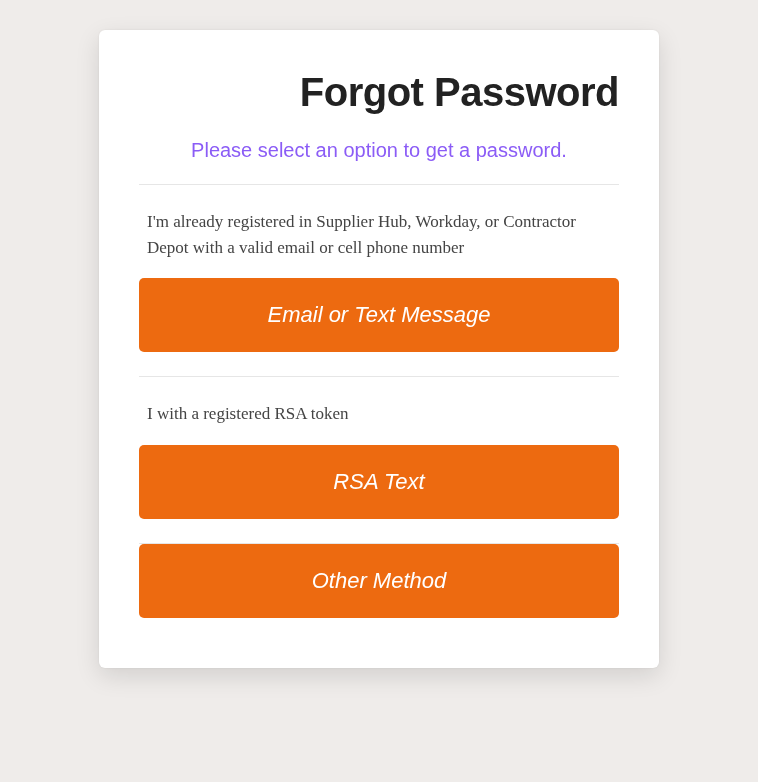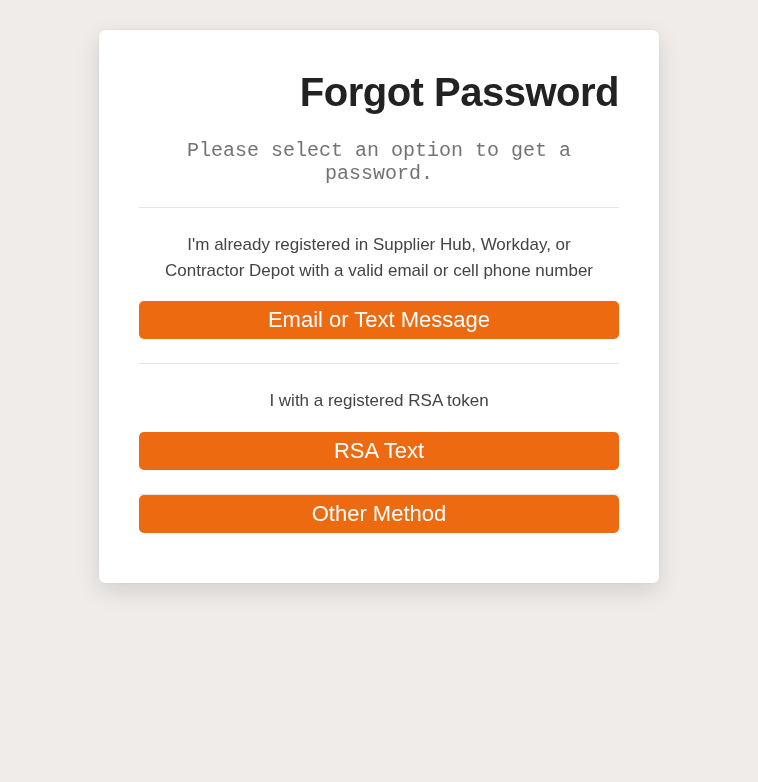--- a/index.html
+++ b/index.html
@@ -27,51 +27,51 @@
     .title {
       font-size: 40px;
       font-weight: 600;
       color: #222222;
       text-align: right;
       margin-bottom: 24px;
       letter-spacing: -0.5px;
     }
     .subtitle {
       font-size: 20px;
-      color: #737373;
+      color: #8b5cf6;
       text-align: center;
       font-weight: 400;
       margin-bottom: 22px;
-      font-family: Liberation Mono, monospace;
     }
     .divider {
       border: none;
       border-top: 1px solid #e6e6e6;
       margin: 0;
     }
     .option-text {
       font-size: 17px;
       color: #444444;
-      text-align: center;
       line-height: 1.5;
       padding: 24px 8px 18px 8px;
+      font-family: Liberation Serif, serif;
     }
     .option-button {
       display: block;
       width: 100%;
       background-color: #ed6a10;
       color: #ffffff;
       border: none;
       border-radius: 5px;
       font-size: 22px;
       font-weight: 400;
-      padding: 6px 0;
+      padding: 24px 0;
       cursor: pointer;
       margin-bottom: 24px;
       font-family: inherit;
+      font-style: italic;
     }
     .option-button:last-child {
       margin-bottom: 0;
       text-align: center;
     }
   </style>
 </head>
 <body>
 
 <div class="card">

